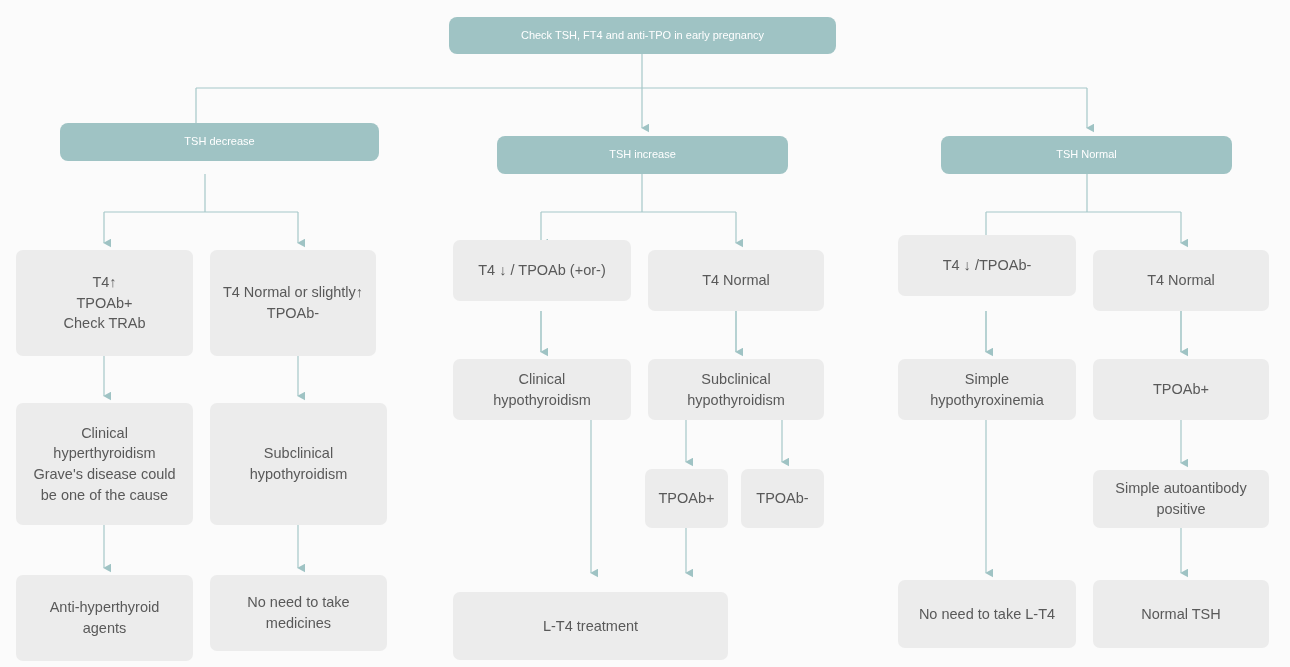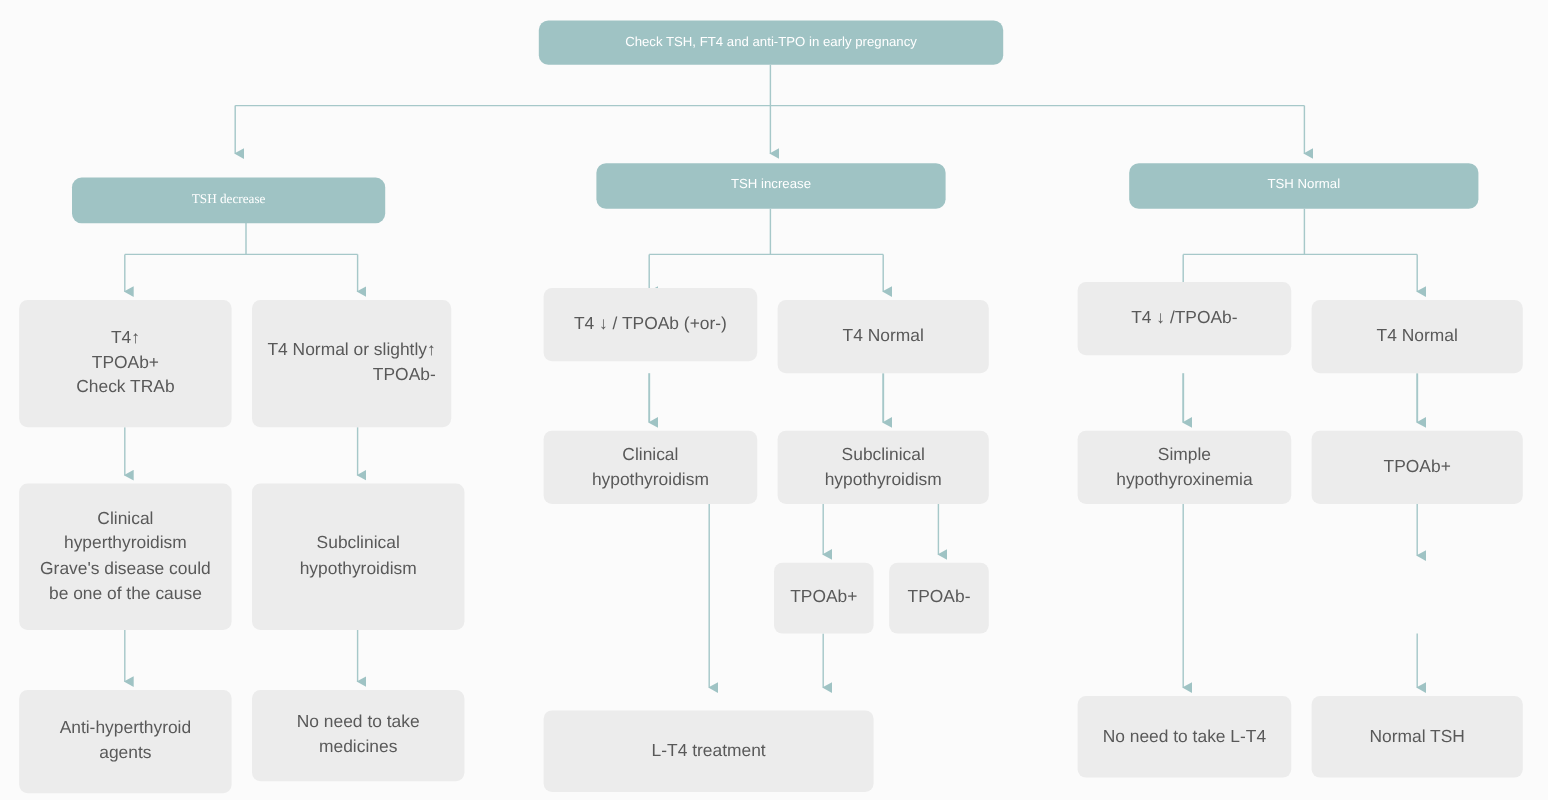--- a/index.html
+++ b/index.html
@@ -104,36 +104,36 @@
     <line x1="1181" y1="311" x2="1181" y2="352" stroke-width="1.6" marker-end="url(#ah)"></line>
     <line x1="986" y1="420" x2="986" y2="573" stroke-width="1.2" marker-end="url(#ah)"></line>
     <line x1="1181" y1="420" x2="1181" y2="463" stroke-width="1.2" marker-end="url(#ah)"></line>
     <line x1="1181" y1="528" x2="1181" y2="573" stroke-width="1.2" marker-end="url(#ah)"></line>
   </svg>
 
   <div class="node header" style="left:449px; top:17px; width:387px; height:37px;">
     <span class="txt">Check TSH, FT4 and anti-TPO in early pregnancy</span>
   </div>
 
-  <div class="node header" style="left:60px; top:148px; width:261px; height:38px;font-family:Liberation Serif, serif;">
+  <div class="node header" style="left:60px; top:123px; width:319px; height:38px;">
     <span class="txt">TSH decrease</span>
   </div>
   <div class="node header" style="left:497px; top:136px; width:291px; height:38px;">
     <span class="txt">TSH increase</span>
   </div>
   <div class="node header" style="left:941px; top:136px; width:291px; height:38px;">
     <span class="txt">TSH Normal</span>
   </div>
 
   <div class="node plain" style="left:16px; top:250px; width:177px; height:106px;">
     <span class="txt">T4↑
 TPOAb+
 Check TRAb</span>
   </div>
-  <div class="node plain" style="left:210px; top:250px; width:166px; height:106px;text-align:right;">
+  <div class="node plain" style="left:210px; top:250px; width:166px; height:106px;">
     <span class="txt">T4 Normal or slightly↑
 TPOAb-</span>
   </div>
   <div class="node plain" style="left:16px; top:403px; width:177px; height:122px;">
     <span class="txt">Clinical
 hyperthyroidism
 Grave's disease could
 be one of the cause</span>
   </div>
   <div class="node plain" style="left:210px; top:403px; width:177px; height:122px;">
@@ -179,20 +179,24 @@
   <div class="node plain" style="left:1093px; top:250px; width:176px; height:61px;">
     <span class="txt">T4 Normal</span>
   </div>
   <div class="node plain" style="left:898px; top:359px; width:178px; height:61px;">
     <span class="txt">Simple
 hypothyroxinemia</span>
   </div>
   <div class="node plain" style="left:1093px; top:359px; width:176px; height:61px;">
     <span class="txt">TPOAb+</span>
   </div>
+  <div class="node plain" style="left:1093px; top:470px; width:176px; height:58px;">
+    <span class="txt">Simple autoantibody
+positive</span>
+  </div>
   <div class="node plain" style="left:898px; top:580px; width:178px; height:68px;">
     <span class="txt">No need to take L-T4</span>
   </div>
   <div class="node plain" style="left:1093px; top:580px; width:176px; height:68px;">
     <span class="txt">Normal TSH</span>
   </div>
 
 </div>
 
 </body></html>

